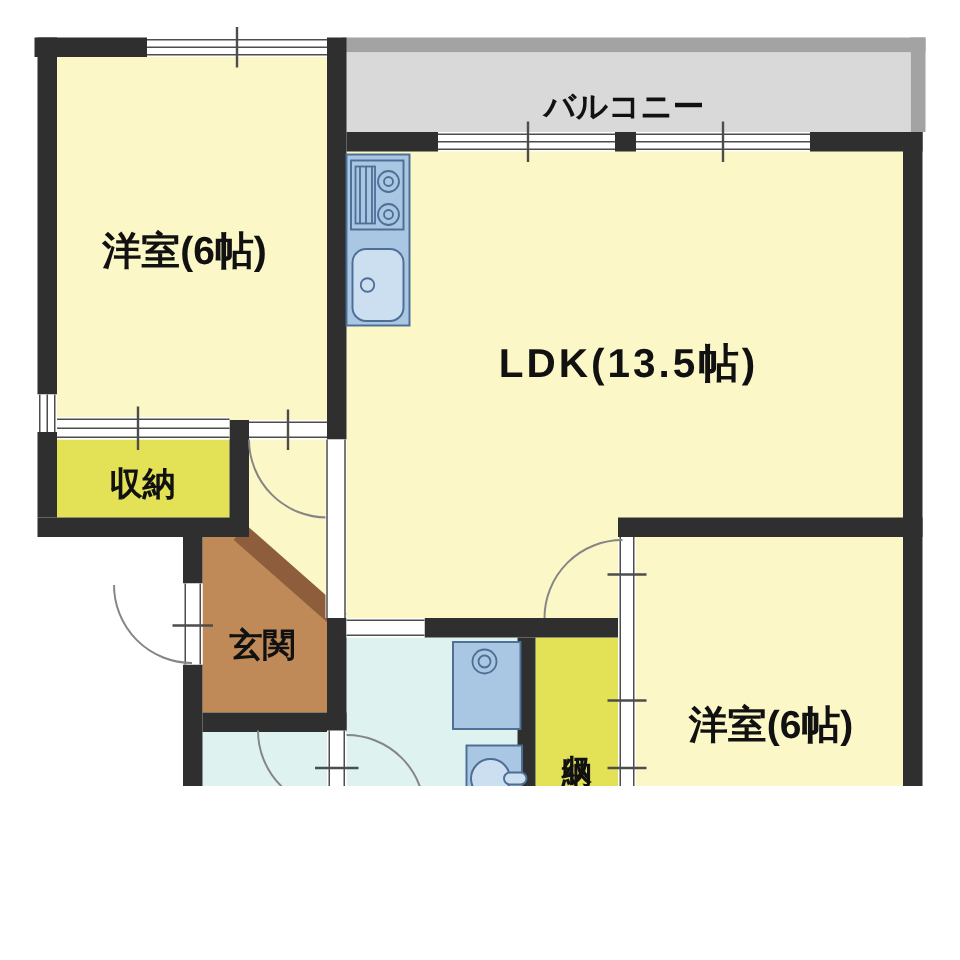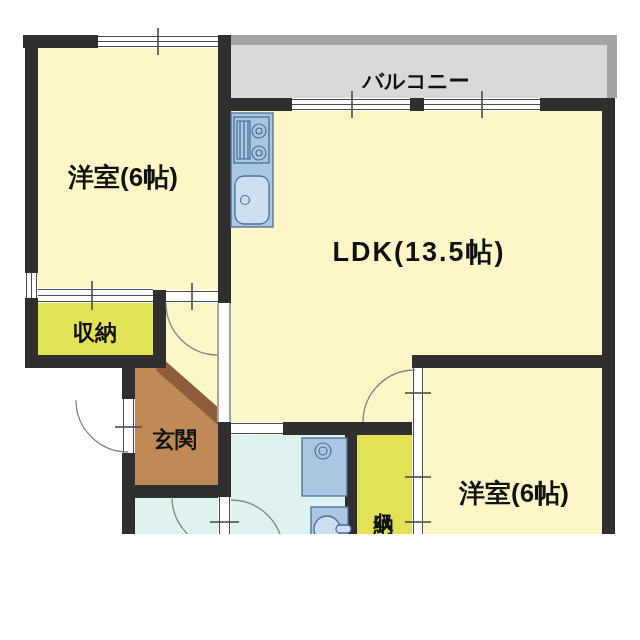--- a/index.html
+++ b/index.html
@@ -1,16 +1,16 @@
 <!DOCTYPE html>
 <html style="--wall: #2f2f2f; --room_yellow: #fbf7c6; --storage_yellow: #e3e156; --wet_cyan: #def2f0; --entrance_brown: #bf8a57; --entrance_diag: #8e5d3c; --balcony_fill: #d9d9d9; --balcony_border: #a3a3a3; --fixture_blue: #a9c6e2; --fixture_light: #cbdff0; --fixture_stroke: #4d6e96; --line: #4d4d4d; --label: #111111;"><head>
 <meta charset="utf-8">
 <style>
   html,body{margin:0;padding:0;background:#ffffff;}
-  .stage{width:640px;height:524px;position:relative;background:#fff;overflow:hidden;margin-top:10px;}
+  .stage{width:640px;height:524px;position:relative;background:#fff;overflow:hidden;}
   svg{display:block;}
   .wall{fill:var(--wall);}
   .room-yellow{fill:var(--room_yellow);}
   .storage{fill:var(--storage_yellow);}
   .wet{fill:var(--wet_cyan);}
   .balcony-fill{fill:var(--balcony_fill);}
   .balcony-border{fill:var(--balcony_border);}
   .entrance{fill:var(--entrance_brown);}
   .entrance-diag{stroke:var(--entrance_diag);}
   .opening{fill:#ffffff;}

